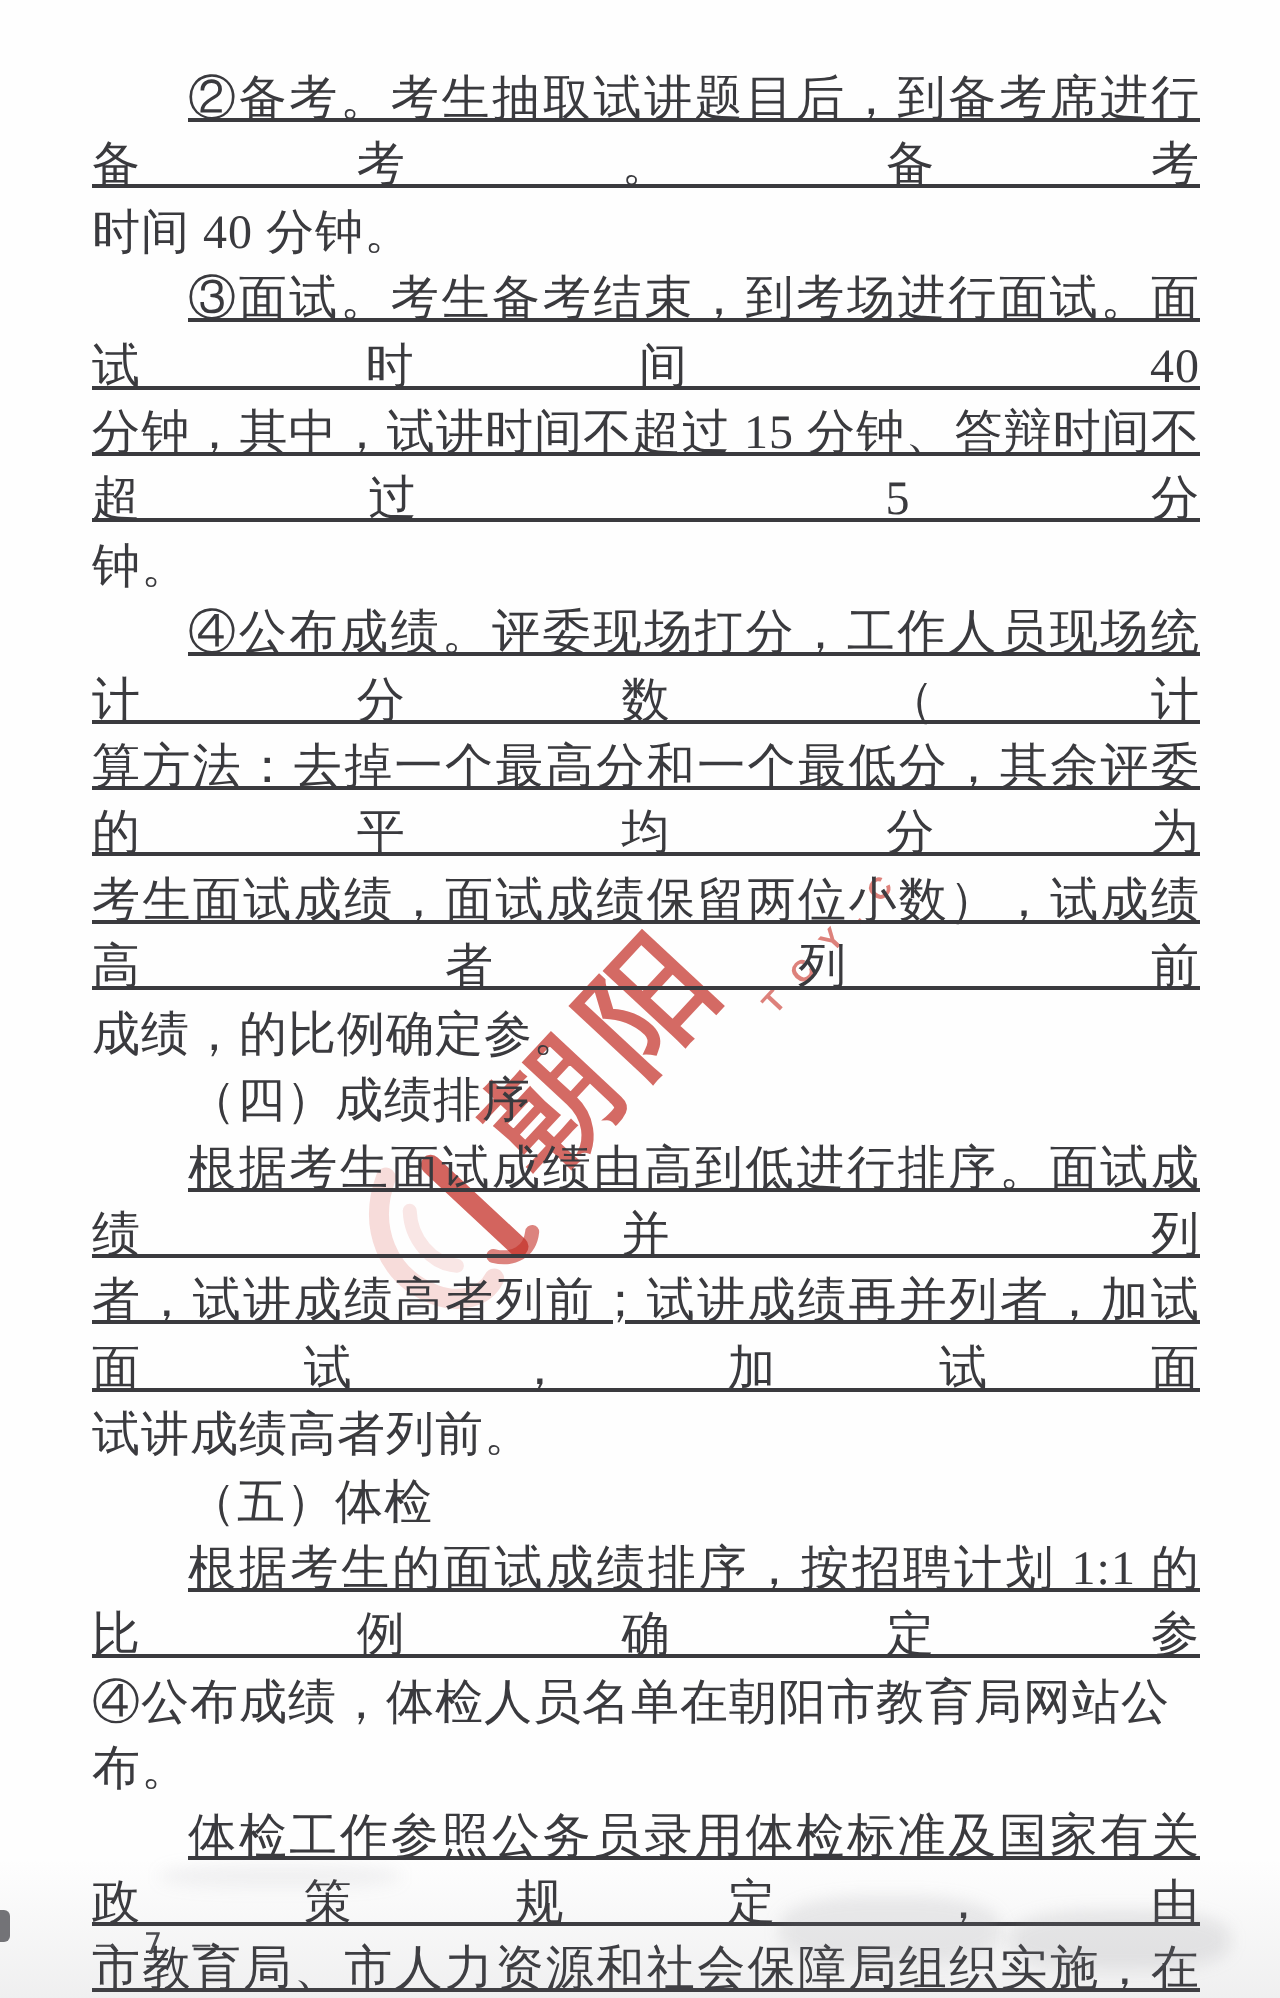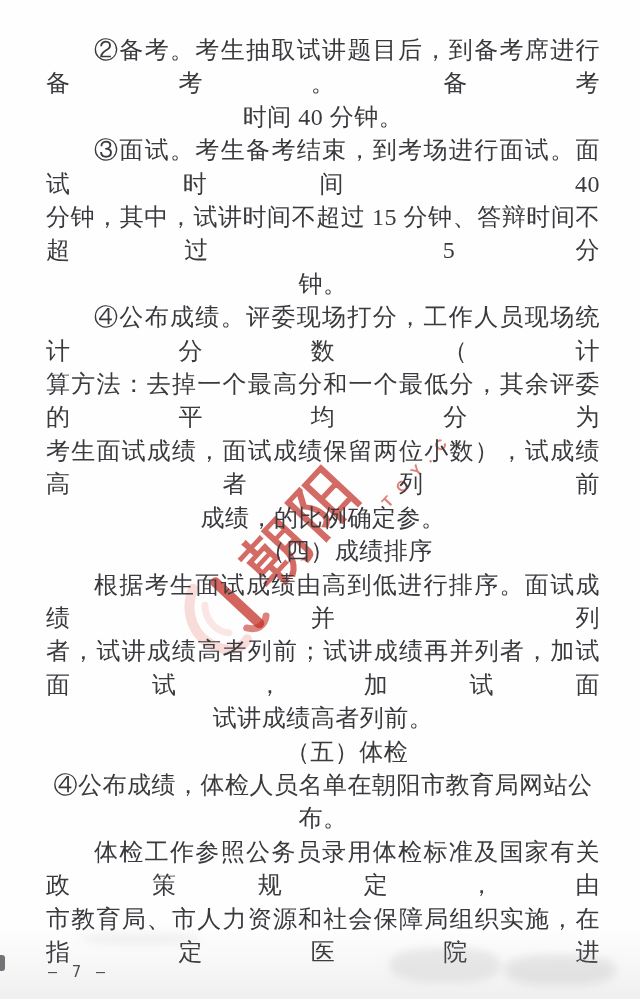--- a/index.html
+++ b/index.html
@@ -15,23 +15,23 @@
   .textblock {
     position: absolute;
     left: 46px;
     right: 40px;
     top: 34px;
     color: #3a3a3e;
     font-size: 24px;
     line-height: 33.4px;
     letter-spacing: 0.5px;
   }
-  .line { white-space: normal; text-align: center; min-height: 33.4px; }
+  .line { white-space: normal; text-align: left; min-height: 33.4px; }
   .line.ind { text-indent: 2em; }
-  .line.just { text-align: justify; text-align-last: justify; }
+  .line.just { text-align: justify; text-align-last: justify; text-decoration: underline; }
   
   .watermark {
     position: absolute;
     left: 110px;
     top: 380px;
     width: 430px;
     height: 240px;
     transform: rotate(-47deg);
     display: flex;
     align-items: center;
@@ -106,20 +106,21 @@
     <div class="line">钟。</div>
     <div class="line ind just">④公布成绩。评委现场打分，工作人员现场统计分数（计</div>
     <div class="line just">算方法：去掉一个最高分和一个最低分，其余评委的平均分为</div>
     <div class="line just">考生面试成绩，面试成绩保留两位小数），试成绩高者列前</div>
     <div class="line">成绩，的比例确定参。</div>
     <div class="line ind">（四）成绩排序</div>
     <div class="line ind just">根据考生面试成绩由高到低进行排序。面试成绩并列</div>
     <div class="line just">者，试讲成绩高者列前；试讲成绩再并列者，加试面试，加试面</div>
     <div class="line">试讲成绩高者列前。</div>
     <div class="line ind">（五）体检</div>
+    <div class="line ind just">根据考生的面试成绩排序，按招聘计划 1:1 的比例确定参</div>
     <div class="line">④公布成绩，体检人员名单在朝阳市教育局网站公布。</div>
     <div class="line ind just">体检工作参照公务员录用体检标准及国家有关政策规定，由</div>
     <div class="line just">市教育局、市人力资源和社会保障局组织实施，在指定医院进</div>
 
   </div>
 
   <div class="footer">– 7 –</div>
 
   <div class="bottom-shade"></div>
   <div class="ghost ghost1"></div>

